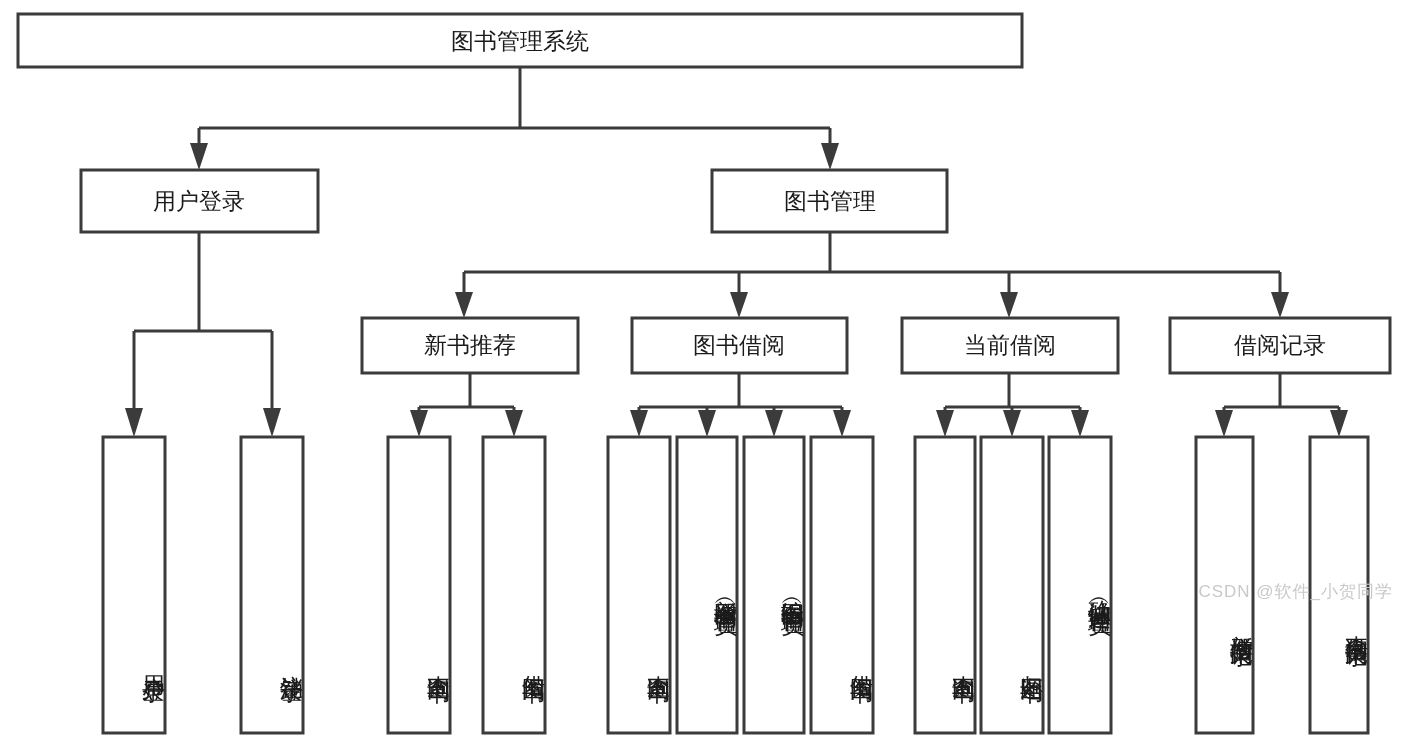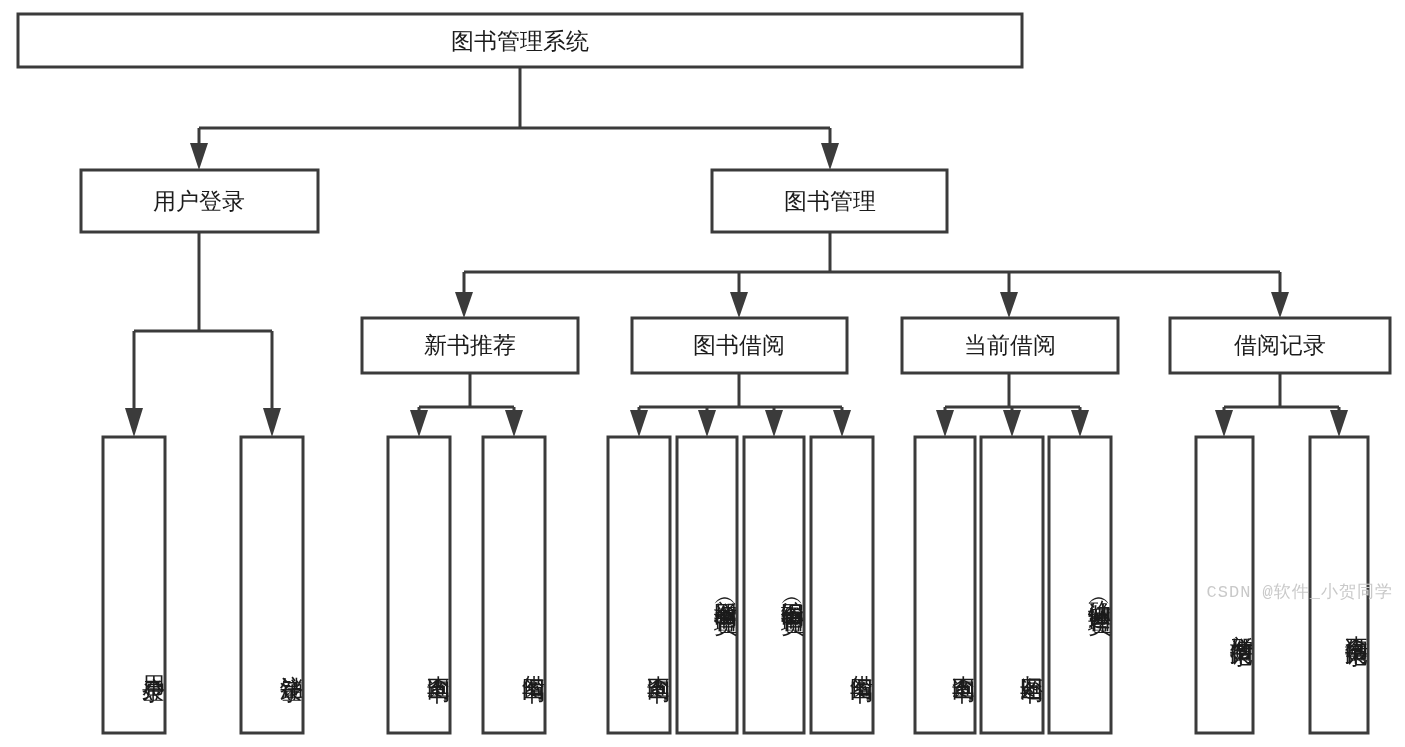--- a/index.html
+++ b/index.html
@@ -60,21 +60,21 @@
     display: flex;
     align-items: flex-start;
     justify-content: center;
     white-space: nowrap;
     pointer-events: none;
   }
   .watermark {
     position: absolute;
     right: 12px;
     bottom: 4px;
-    font-family: Liberation Mono, monospace;
+    font-family: Liberation Sans, sans-serif;
     font-size: 17px;
     color: #c9c9c9;
     letter-spacing: 1px;
     white-space: nowrap;
   }
 </style>
 </head>
 <body>
 
 <div id="diagram-root">

